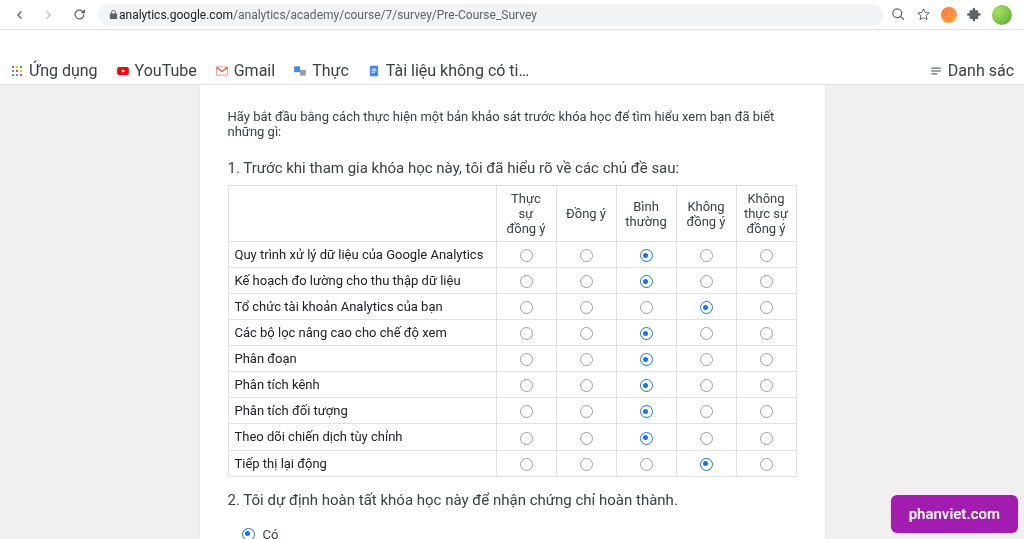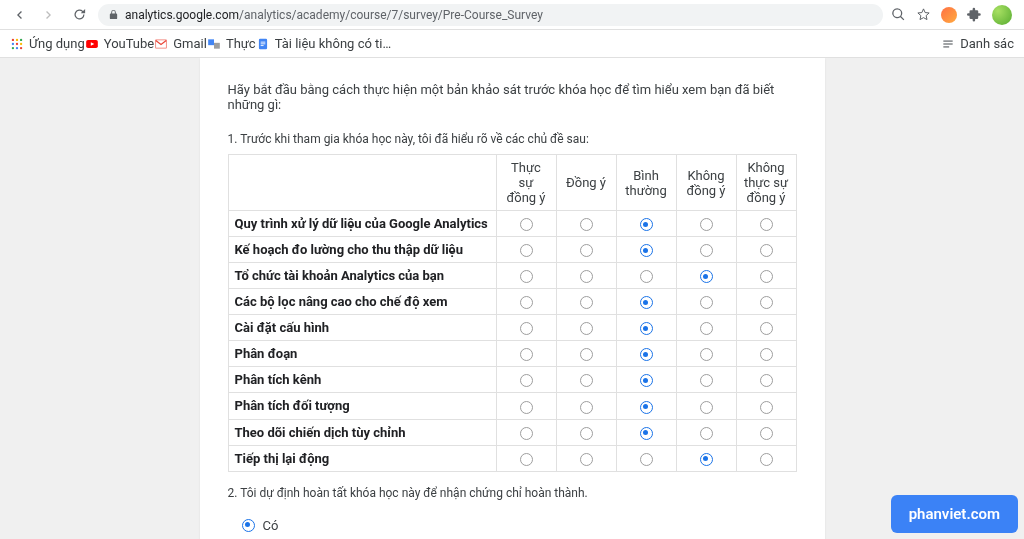--- a/index.html
+++ b/index.html
@@ -30,44 +30,45 @@
   }
   .nav-btn.disabled { color: #bdbdbd; }
   .addr-bar {
     flex: 1;
     height: 22px;
     background: #f1f3f4;
     border-radius: 12px;
     display: flex;
     align-items: center;
     padding: 0 10px;
-    gap: 6px;
     color: #5f6368;
     font-size: 12px;
     overflow: hidden;
   }
   .addr-bar .domain { color: #202124; }
   .top-right {
     display: flex; align-items: center; gap: 10px;
     padding-right: 4px;
   }
   .ext-icon { width: 16px; height: 16px; border-radius: 50%; }
   .avatar-icon {
     width: 20px; height: 20px; border-radius: 50%;
     background: radial-gradient(circle at 30% 30%, #a8e063, #56ab2f);
   }
   
   .bookmark-bar {
     height: 28px;
     display: flex;
     align-items: center;
     padding: 0 10px;
+    gap: 18px;
     border-bottom: 1px solid #e0e0e0;
-    font-size: 13px;
-    color: #3c4043;
+    font-size: 16px;
+    color: #3c4043;
+    margin-top: 27px;
   }
   .bm-item { display: flex; align-items: center; gap: 5px; cursor: pointer; }
   .bm-icon { width: 14px; height: 14px; display:flex; align-items:center; justify-content:center; }
   .bm-spacer { flex: 1; }
   
   .page-bg {
     background: #f0f0f0;
     height: calc(539px - 58px);
     display: flex;
     justify-content: center;
@@ -80,21 +81,21 @@
     padding: 24px 28px 20px 28px;
     box-shadow: 0 1px 2px rgba(0,0,0,0.08);
     position: relative;
   }
   .intro-text {
     font-size: 13px;
     color: #3c4043;
     margin-bottom: 20px;
   }
   .q-label {
-    font-size: 12px;
+    font-size: 15px;
     color: #3c4043;
     margin: 14px 0 8px 0;
   }
   
   table.survey {
     width: 100%;
     border-collapse: collapse;
     font-size: 13px;
   }
   table.survey th, table.survey td {
@@ -104,21 +105,21 @@
   }
   table.survey th {
     font-weight: 400;
     text-align: center;
     color: #3c4043;
     background: #fff;
     width: 60px;
   }
   table.survey th:first-child { width: auto; text-align: left; }
   table.survey td.row-label {
-    font-weight: 700;
+    font-weight: 400;
     color: #202124;
     text-align: left;
   }
   table.survey td.opt { text-align: center; }
   .radio {
     width: 13px; height: 13px;
     border: 1.5px solid #9e9e9e;
     border-radius: 50%;
     display: inline-block;
     position: relative;
@@ -138,21 +139,21 @@
   .q2-opt {
     display: flex; align-items: center; gap: 8px;
     margin: 6px 0;
     font-size: 13px;
     color: #3c4043;
   }
   
   .watermark {
     position: fixed;
     right: 6px; bottom: 6px;
-    background: #3b82f6;
+    background: #a21caf;
     color: #fff;
     font-size: 15px;
     font-weight: 600;
     padding: 10px 18px;
     border-radius: 6px;
   }
   svg { display: block; }
 </style>
 </head>
 <body>
@@ -317,28 +318,20 @@
           </tr>
           <tr>
             <td class="row-label">Các bộ lọc nâng cao cho chế độ xem</td>
             <td class="opt"><span class="radio"></span></td>
             <td class="opt"><span class="radio"></span></td>
             <td class="opt"><span class="radio checked"></span></td>
             <td class="opt"><span class="radio"></span></td>
             <td class="opt"><span class="radio"></span></td>
           </tr>
           <tr>
-            <td class="row-label">Cài đặt cấu hình</td>
-            <td class="opt"><span class="radio"></span></td>
-            <td class="opt"><span class="radio"></span></td>
-            <td class="opt"><span class="radio checked"></span></td>
-            <td class="opt"><span class="radio"></span></td>
-            <td class="opt"><span class="radio"></span></td>
-          </tr>
-          <tr>
             <td class="row-label">Phân đoạn</td>
             <td class="opt"><span class="radio"></span></td>
             <td class="opt"><span class="radio"></span></td>
             <td class="opt"><span class="radio checked"></span></td>
             <td class="opt"><span class="radio"></span></td>
             <td class="opt"><span class="radio"></span></td>
           </tr>
           <tr>
             <td class="row-label">Phân tích kênh</td>
             <td class="opt"><span class="radio"></span></td>

